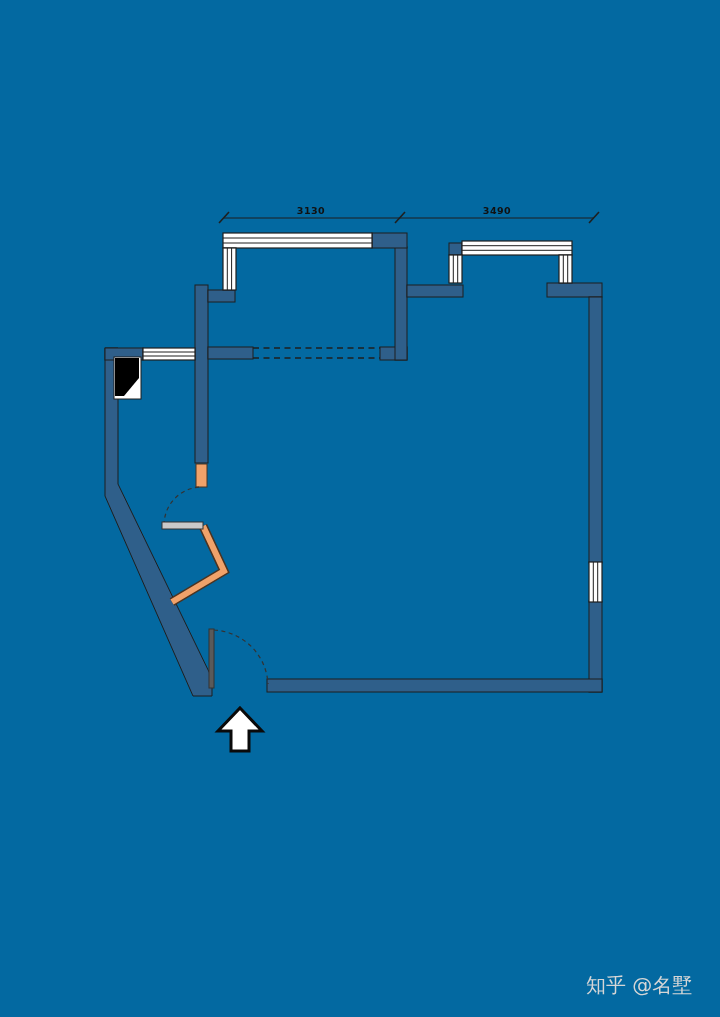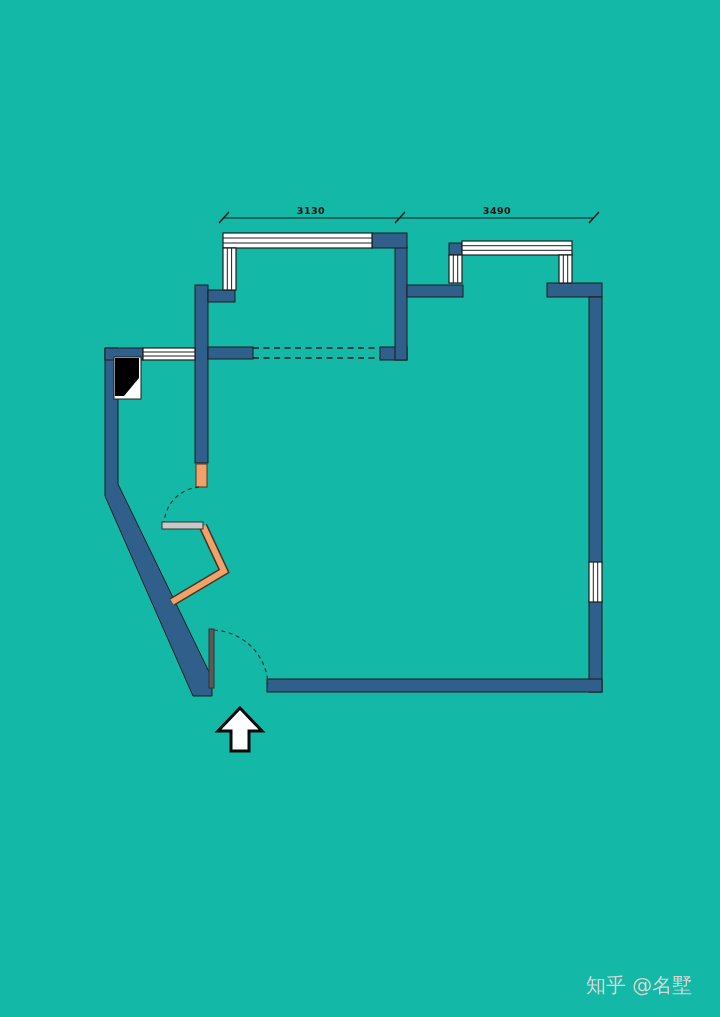--- a/index.html
+++ b/index.html
@@ -1,20 +1,20 @@
 <!DOCTYPE html>
 <html><head>
 <meta charset="utf-8">
 <style>
   html, body { margin: 0; padding: 0; background: #ffffff; }
   .canvas {
     position: relative;
     width: 720px;
     height: 1017px;
-    background: #14b8a6;
+    background: #0369a1;
     overflow: hidden;
     font-family: "Liberation Sans", sans-serif;
     text-align: center;
   }
   svg { position: absolute; inset: 0; }
   .wall { stroke: #1f1f1f; stroke-width: 1; }
   .win-box { fill: #ffffff; stroke: #1f1f1f; stroke-width: 1.2; }
   .win-line { stroke: #1f1f1f; stroke-width: 1; fill: none; }
   .dash-open { stroke: #1f1f1f; stroke-width: 1.3; stroke-dasharray: 6 4.5; fill: none; }
   .swing { fill: none; stroke-width: 1.2; stroke-dasharray: 4 3.5; }

